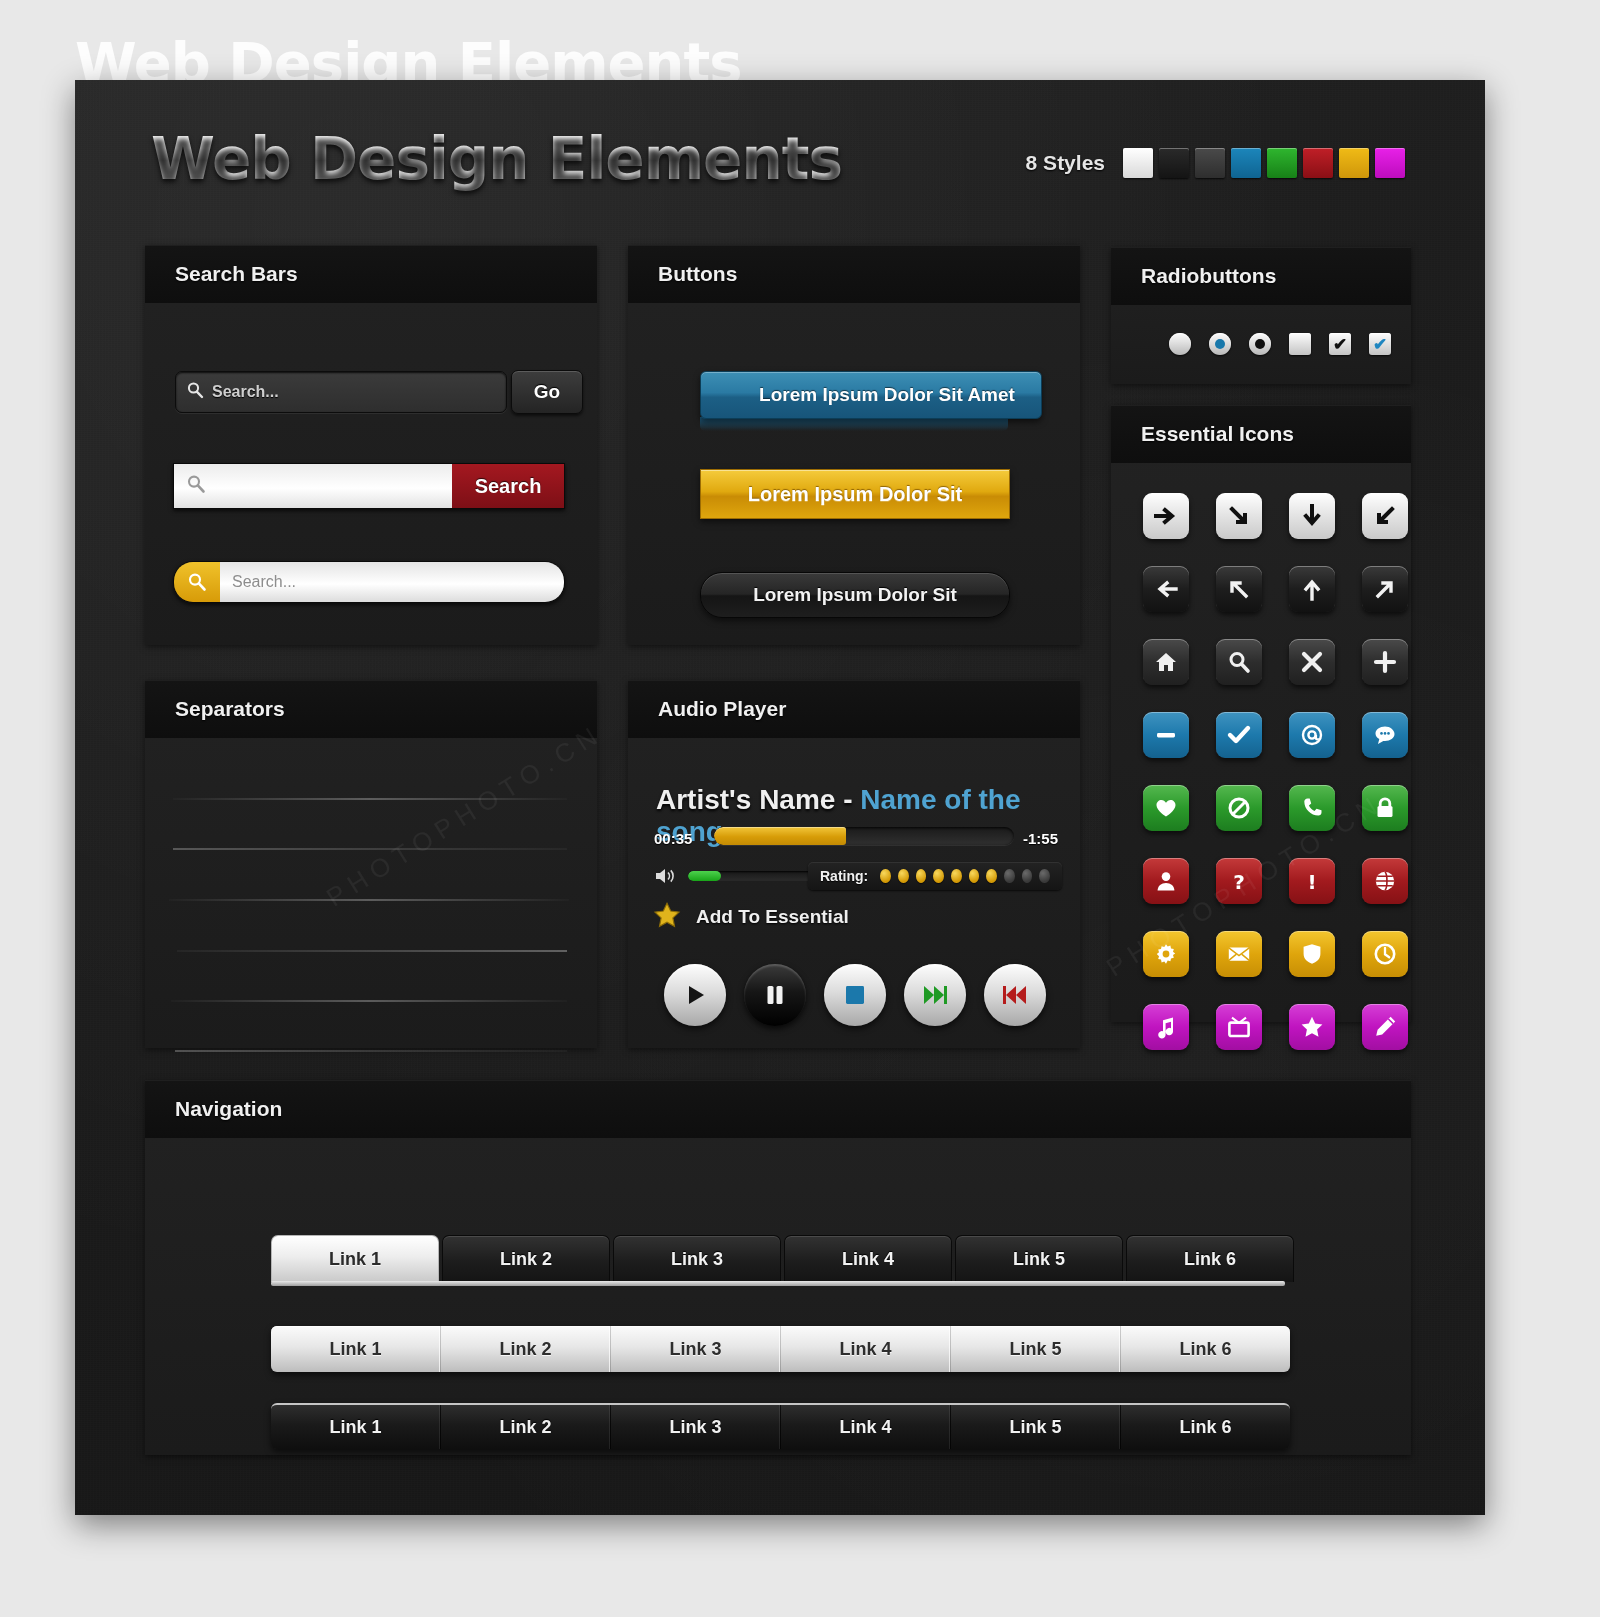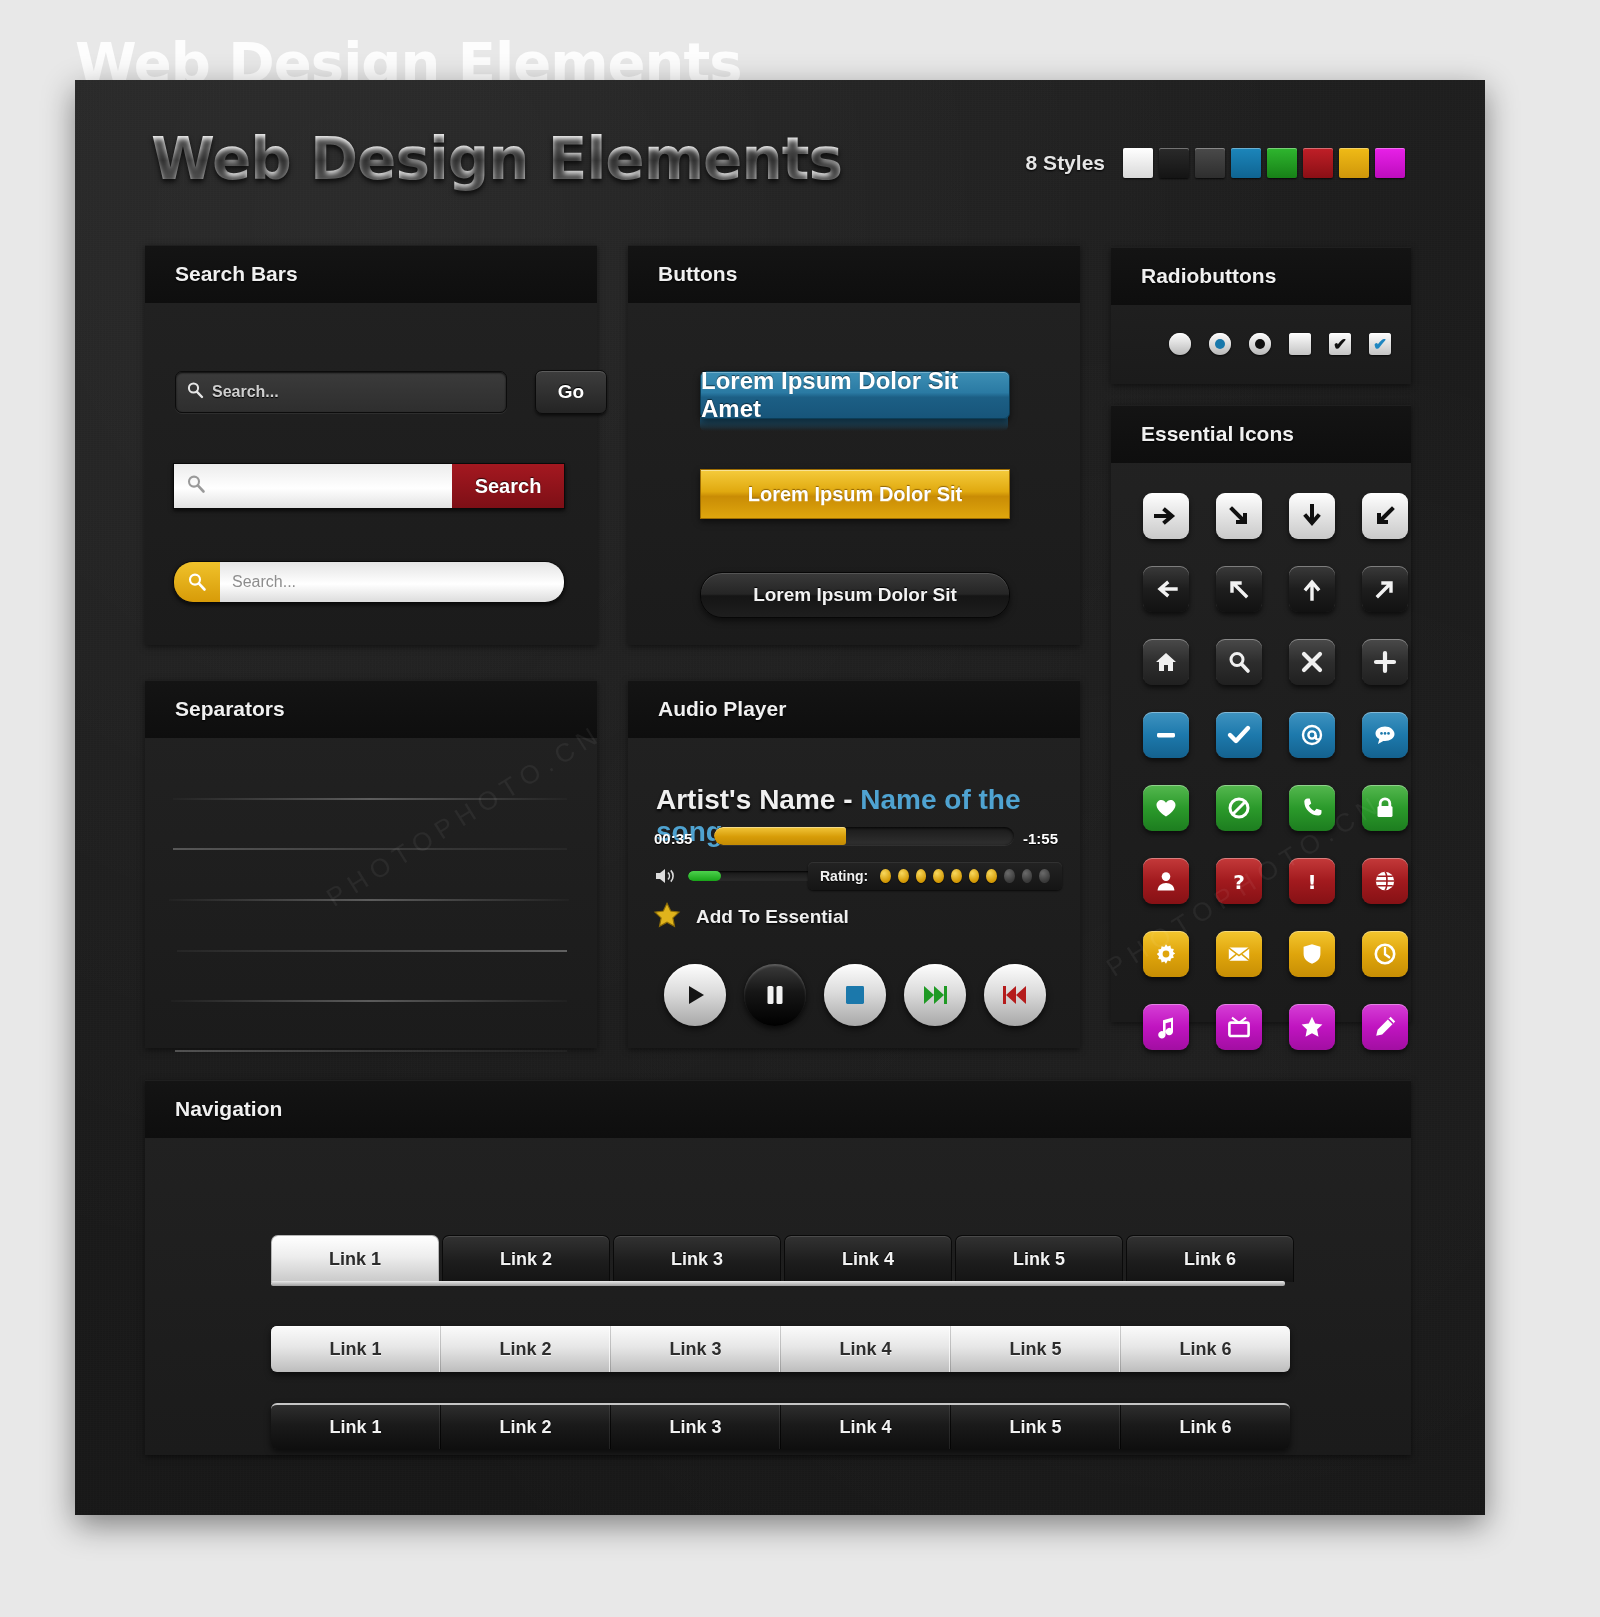--- a/index.html
+++ b/index.html
@@ -61,21 +61,21 @@
   
   .sb{position:absolute;display:flex;align-items:center;}
   .sb1-input{
     width:310px;height:40px;border-radius:7px;display:flex;align-items:center;padding:0 10px;
     background:linear-gradient(180deg,#3b3b3b,#2e2e2e);
     border:1px solid #0c0c0c;
     box-shadow:inset 0 1px 2px rgba(0,0,0,.8), 0 1px 0 rgba(255,255,255,.07);
   }
   .sb1-ph{color:#cfcfcf;font-size:16px;font-weight:bold;margin-left:8px;text-shadow:0 1px 1px #000;}
   .go-btn{
-    margin-left:28px;width:70px;height:42px;border-radius:7px;display:flex;align-items:center;justify-content:center;
+    margin-left:4px;width:70px;height:42px;border-radius:7px;display:flex;align-items:center;justify-content:center;
     background:linear-gradient(180deg,#3d3d3d,#242424);
     border:1px solid #0b0b0b;
     box-shadow:inset 0 1px 0 rgba(255,255,255,.16), 0 2px 3px rgba(0,0,0,.6);
     color:#fff;font-size:19px;font-weight:bold;text-shadow:0 -1px 1px #000;
   }
   .sb2{width:390px;height:44px;display:flex;overflow:hidden;border:1px solid #0a0a0a;
        box-shadow:0 2px 4px rgba(0,0,0,.7);}
   .sb2-input{flex:1;display:flex;align-items:center;padding-left:12px;
              background:linear-gradient(180deg,#ececec 0%,#ffffff 55%,#e2e2e2 100%);}
   .sb2-btn{width:112px;display:flex;align-items:center;justify-content:center;
@@ -87,23 +87,24 @@
             background:linear-gradient(180deg,#f0c22b 0%,#d79b08 100%);}
   .sb3-input{flex:1;height:100%;display:flex;align-items:center;padding-left:12px;
              background:linear-gradient(180deg,#e4e4e4 0%,#ffffff 55%,#dcdcdc 100%);}
   .sb3-ph{color:#8d8d8d;font-size:16px;}
 
   
   .btn-blue{
     position:absolute;width:308px;height:46px;border-radius:6px;
     display:flex;align-items:center;justify-content:center;
     background:linear-gradient(180deg,#3d8fb5 0%,#2a7aa3 45%,#1c5f85 55%,#17557a 100%);
-    border:1px solid #0c3d57;color:#fff;font-size:24px;font-weight:bold;
+    border:1px solid #0c3d57;color:#fff;font-size:19px;font-weight:bold;
     text-shadow:0 -1px 1px rgba(0,0,0,.55);
     box-shadow:inset 0 1px 0 rgba(255,255,255,.3), 0 3px 6px rgba(0,0,0,.55);
+    padding-left:32px;
   }
   .btn-blue-shadow{position:absolute;width:308px;height:14px;border-radius:0 0 5px 5px;
     background:linear-gradient(180deg,#1a5a7e,rgba(20,60,85,0));}
   .btn-gold{
     position:absolute;width:308px;height:48px;
     display:flex;align-items:center;justify-content:center;
     background:linear-gradient(180deg,#f5cb3c 0%,#e0a90f 45%,#c98c05 55%,#dfa60d 100%);
     border:1px solid #9c6c03;color:#fff;font-size:20px;font-weight:bold;
     text-shadow:0 -1px 1px rgba(120,80,0,.8), 0 1px 0 rgba(255,255,255,.25);
     box-shadow:inset 0 1px 0 rgba(255,255,255,.45), 0 3px 6px rgba(0,0,0,.55);

